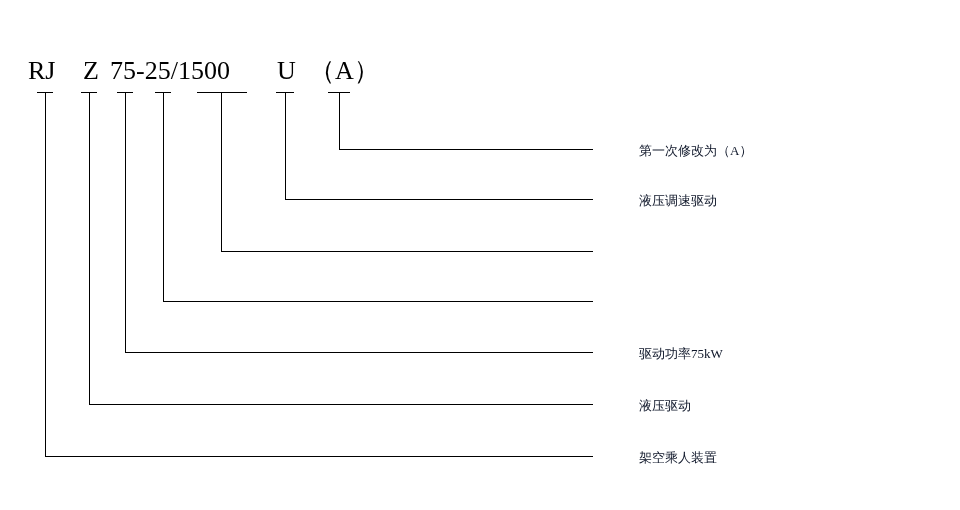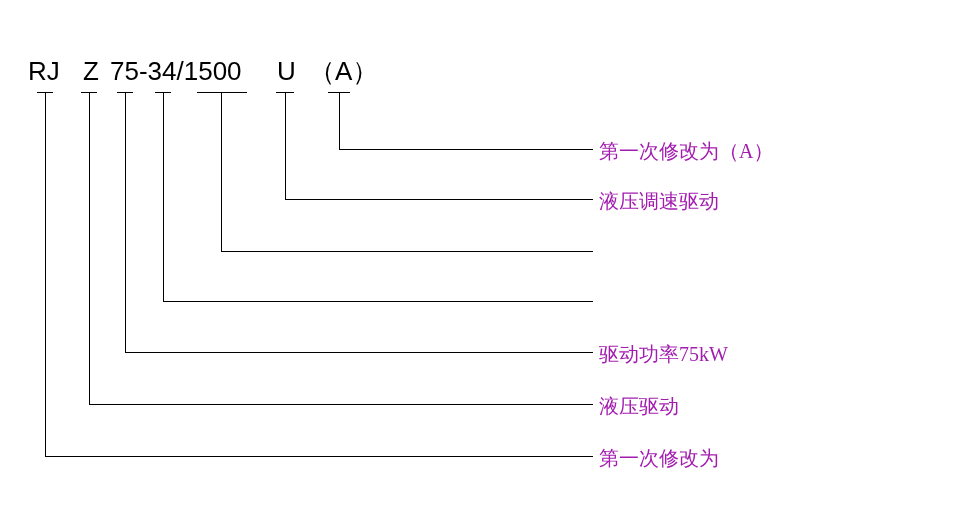--- a/index.html
+++ b/index.html
@@ -14,55 +14,55 @@
     background: #ffffff;
     overflow: hidden;
     font-family: "Liberation Sans", sans-serif;
   }
   
   .code-seg {
     position: absolute;
     top: 57px;
     height: 28px;
     line-height: 28px;
-    font-family: Liberation Sans, sans-serif;
+    font-family: Liberation Serif, serif;
     font-size: 26px;
     font-weight: 400;
     color: #000000;
     white-space: nowrap;
   }
   
   .hline, .vline, .tbar {
     position: absolute;
     background: #000000;
   }
   .hline { height: 1px; }
   .vline { width: 1px; }
   .tbar  { height: 1px; }
   
   .ann-label {
     position: absolute;
-    left: 599px;
+    left: 639px;
     height: 20px;
     line-height: 20px;
     font-family: "Liberation Serif", "DejaVu Serif", serif;
-    font-size: 20px;
-    color: #a21caf;
+    font-size: 13px;
+    color: #0f172a;
     white-space: nowrap;
   }
 </style>
 </head>
 <body>
 
 <div class="page">
 
   <div>
     <span class="code-seg" style="left:28px">RJ</span>
     <span class="code-seg" style="left:83px">Z</span>
-    <span class="code-seg" style="left:110px">75-34/1500</span>
+    <span class="code-seg" style="left:110px">75-25/1500</span>
     <span class="code-seg" style="left:277px">U</span>
     <span class="code-seg" style="left:309px">（A）</span>
   </div>
 
   <div>
     <div class="tbar" style="left:328px; top:92px;  width:22px"></div>
     <div class="vline" style="left:339px; top:92px;  height:58px"></div>
     <div class="hline" style="left:339px; top:149px; width:254px"></div>
   </div>
 
@@ -99,15 +99,15 @@
   <div>
     <div class="tbar" style="left:37px;  top:92px;  width:16px"></div>
     <div class="vline" style="left:45px;  top:92px;  height:365px"></div>
     <div class="hline" style="left:45px;  top:456px; width:548px"></div>
   </div>
 
   <div class="ann-label" style="top:141px">第一次修改为（A）</div>
   <div class="ann-label" style="top:191px">液压调速驱动</div>
   <div class="ann-label" style="top:344px">驱动功率75kW</div>
   <div class="ann-label" style="top:396px">液压驱动</div>
-  <div class="ann-label" style="top:448px">第一次修改为</div>
+  <div class="ann-label" style="top:448px">架空乘人装置</div>
 
 </div>
 
 </body></html>

